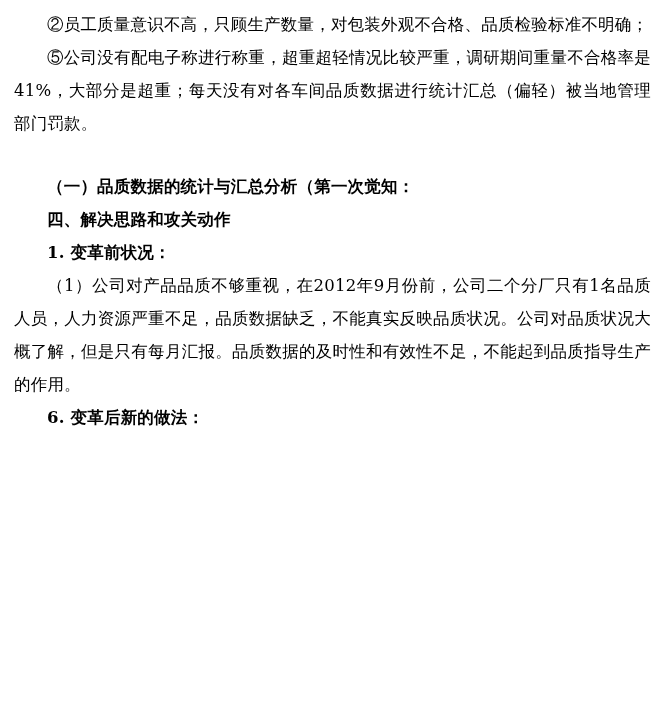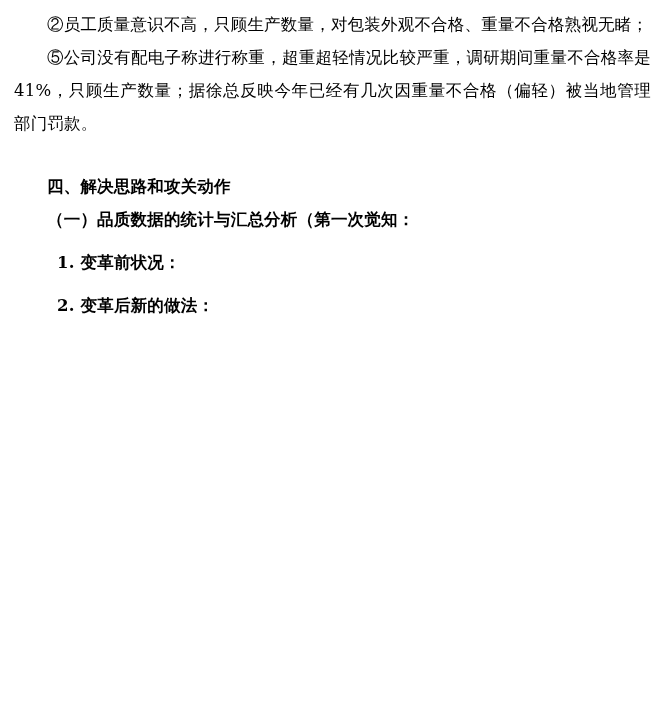--- a/index.html
+++ b/index.html
@@ -35,34 +35,35 @@
     line-height: 33px;
     font-weight: bold;
     margin: 0;
     text-indent: 2em;
     letter-spacing: 0.2px;
   }
   .sub-heading {
     font-size: 16.5px;
     line-height: 33px;
     font-weight: bold;
-    margin: 10px;
+    margin: 0;
     text-indent: 2em;
     letter-spacing: 0.2px;
   }
   .spacer {
     height: 30px;
   }
 </style>
 </head>
 <body>
 
 <div class="page">
   <div id="doc-body">
-      <div class="para">②员工质量意识不高，只顾生产数量，对包装外观不合格、重量不合格熟视无睹；</div>
-      <div class="para">⑤公司没有配电子称进行称重，超重超轻情况比较严重，调研期间重量不合格率是41%，只顾生产数量；据徐总反映今年已经有几次因重量不合格（偏轻）被当地管理部门罚款。</div>
+      <div class="para">②员工质量意识不高，只顾生产数量，对包装外观不合格、品质检验标准不明确；</div>
+      <div class="para">⑤公司没有配电子称进行称重，超重超轻情况比较严重，调研期间重量不合格率是41%，大部分是超重；每天没有对各车间品质数据进行统计汇总（偏轻）被当地管理部门罚款。</div>
       <div class="spacer"></div>
+      <div class="heading">（一）品质数据的统计与汇总分析（第一次觉知：</div>
       <div class="heading">四、解决思路和攻关动作</div>
-      <div class="heading">（一）品质数据的统计与汇总分析（第一次觉知：</div>
       <div class="sub-heading">1. 变革前状况：</div>
-      <div class="sub-heading">2. 变革后新的做法：</div>
+      <div class="para">（1）公司对产品品质不够重视，在2012年9月份前，公司二个分厂只有1名品质人员，人力资源严重不足，品质数据缺乏，不能真实反映品质状况。公司对品质状况大概了解，但是只有每月汇报。品质数据的及时性和有效性不足，不能起到品质指导生产的作用。</div>
+      <div class="sub-heading">6. 变革后新的做法：</div>
     </div>
 </div>
 
 </body></html>

